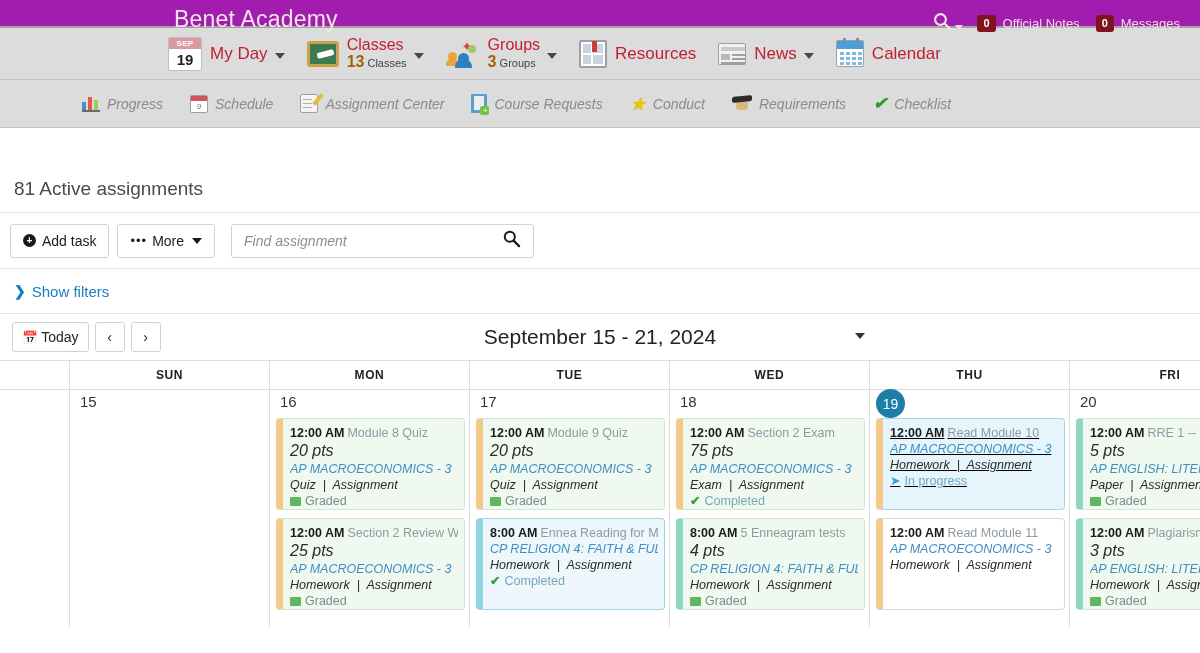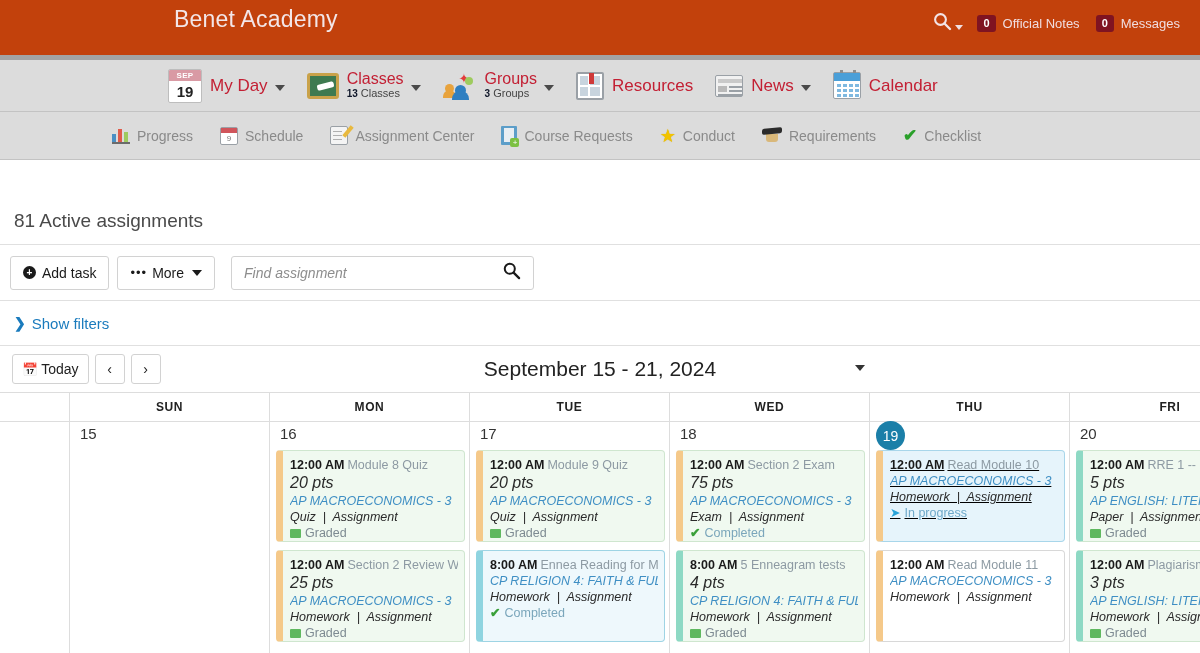--- a/index.html
+++ b/index.html
@@ -5,25 +5,25 @@
   * { box-sizing: border-box; margin: 0; padding: 0; }
   html, body {
     width: 1200px; height: 653px;
     font-family: "Liberation Sans", sans-serif;
     background: #ffffff;
     overflow: hidden;
   }
 
   
   .topbar {
-    height: 60px;
-    background: #c2410c;
+    height: 28px;
+    background: #a21caf;
     display: flex; align-items: center;
     position: relative;
-    border-bottom: 5px solid #a3a3a3;
+    border-bottom: 2px solid #a3a3a3;
   }
   .school-title {
     position: absolute; left: 174px; top: 6px;
     color: #f3e6e8; font-size: 23px; font-weight: 400;
     letter-spacing: .2px;
   }
   .topbar-right {
     position: absolute; right: 4px; top: 0; height: 46px;
     display: flex; align-items: center; gap: 0px;
   }
@@ -48,21 +48,21 @@
     border-bottom:1px solid #c3c3c3;
     display:flex; align-items:center; padding-left:168px;
   }
   .navitem { display:flex; align-items:center; margin-right:22px; }
   .navitem .lbl {
     color:#c32034; font-size:17px; margin-left:8px; white-space:nowrap;
   }
   .navitem .stack { margin-left:8px; line-height:1.05; }
   .navitem .stack .l1 { color:#c32034; font-size:16px; }
   .navitem .stack .l2 { color:#444; font-size:11px; }
-  .navitem .stack .l2 b { color:#0f172a; font-size:10px; }
+  .navitem .stack .l2 b { color:#a16207; font-size:16px; }
   .caret-nav {
     display:inline-block; width:0;height:0;
     border-left:5px solid transparent;border-right:5px solid transparent;
     border-top:6px solid #4a4a4a; margin-left:7px; position:relative; top:2px;
   }
 
   
   .ic-date {
     width:34px;height:34px;border:1px solid #bdbdbd;background:#fff;
     border-radius:2px; overflow:hidden; text-align:center;
@@ -111,21 +111,21 @@
   
   .ic-cal { width:28px;height:27px;border:1px solid #9aa0a6;background:#fff;border-radius:2px;position:relative;}
   .ic-cal .top{ position:absolute;left:0;top:0;right:0;height:8px;background:#4a9fd8;}
   .ic-cal .rg{ position:absolute;top:-3px;width:3px;height:6px;background:#8d8d8d;}
   .ic-cal .grid{ position:absolute; left:3px; top:11px; display:grid; grid-template-columns:repeat(4,4px); gap:2px;}
   .ic-cal .grid i{ display:block;width:4px;height:3px;background:#7fb9e0;}
 
   
   .subnav {
     height:48px; background:#dcdcdc; border-bottom:1px solid #c3c3c3;
-    display:flex; align-items:center; padding-left:112px;
+    display:flex; align-items:center; padding-left:82px;font-style:italic;
   }
   .subitem { display:flex; align-items:center; margin-right:27px; }
   .subitem .lbl { color:#8a8a8a; font-size:14px; margin-left:7px; white-space:nowrap; }
 
   .ic-progress{ width:18px;height:16px;position:relative; }
   .ic-progress i{ position:absolute; bottom:2px; display:block;}
   .ic-progress .c1{ left:0; width:4px; height:8px; background:#4a8fc4;}
   .ic-progress .c2{ left:6px; width:4px; height:13px; background:#e05b4a;}
   .ic-progress .c3{ left:12px; width:4px; height:10px; background:#9ecb5e;}
   .ic-progress .base{ left:0; bottom:0; width:18px;height:2px;background:#6b6b6b;}

